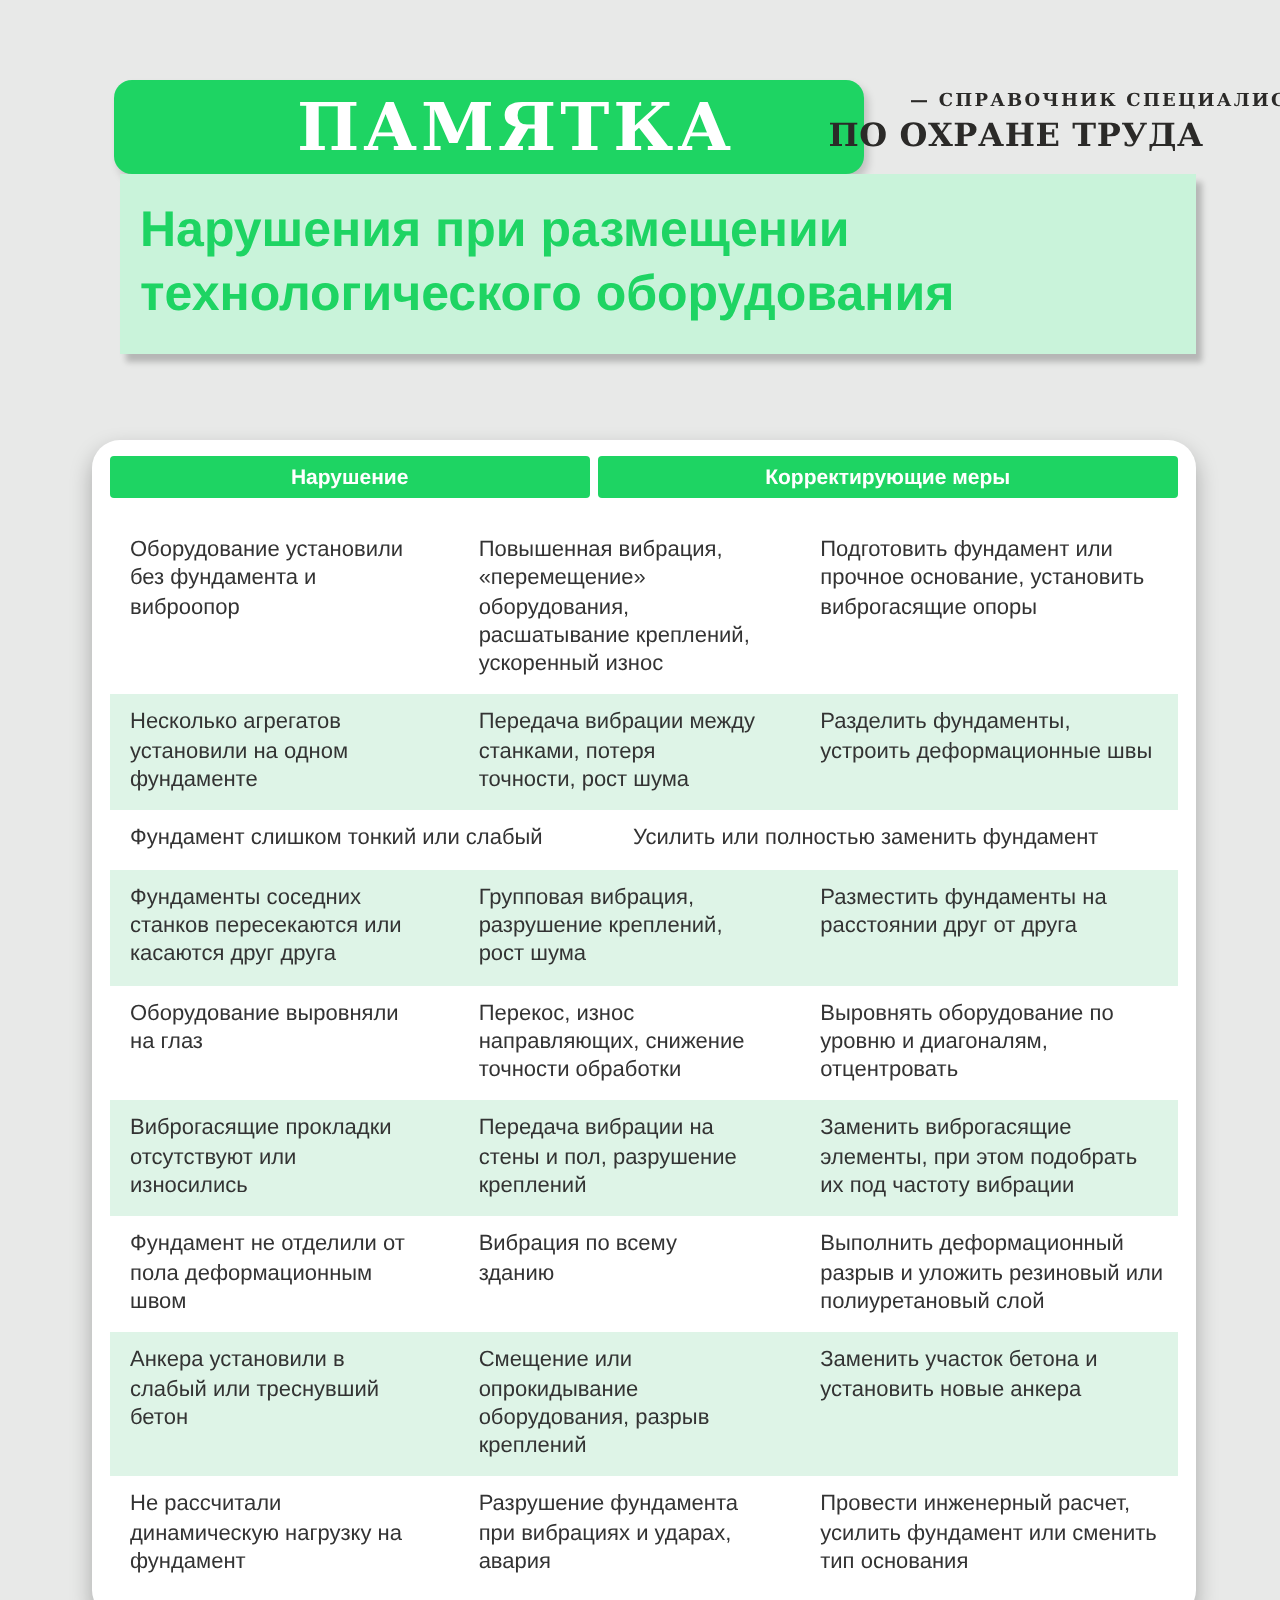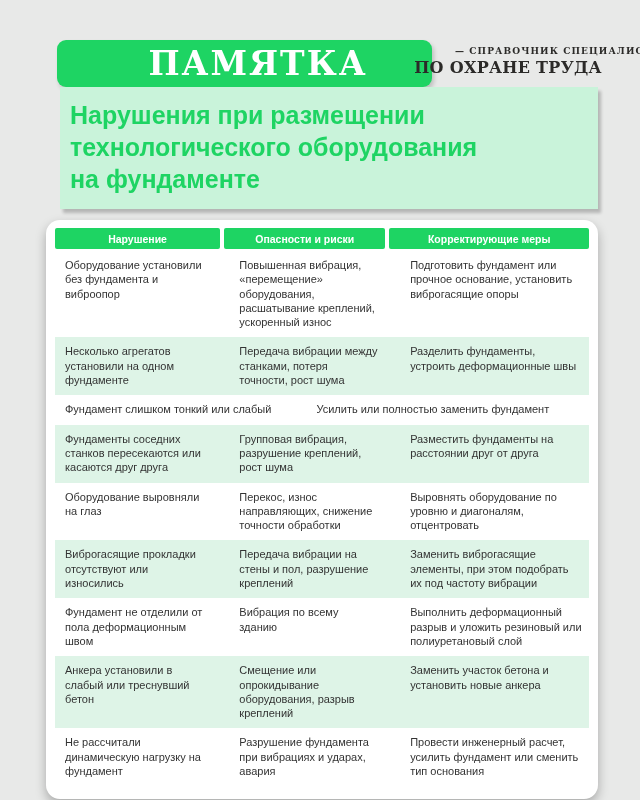--- a/index.html
+++ b/index.html
@@ -45,21 +45,21 @@
     font-size:25px;font-weight:bold;line-height:1.28;
   }
 
   
   .card{
     position:absolute;left:46px;top:220px;width:552px;box-sizing:border-box;
     background:#ffffff;border-radius:14px;
     padding:8px 9px 13px 9px;
     box-shadow:0 5px 11px rgba(0,0,0,0.28);
   }
-  .thead{display:flex;gap:4px;margin-bottom:2px;align-items:flex-end;}
+  .thead{display:flex;gap:4px;margin-bottom:12px;align-items:flex-end;}
   .th{
     background:#1ed463;color:#ffffff;
     font-size:10.5px;font-weight:bold;text-align:center;
     padding:5px 2px 4px 2px;border-radius:2px;
     display:flex;align-items:center;justify-content:center;
   }
   .row{display:flex;gap:16px;background:#ffffff;}
   .row.mint{background:#def4e7;}
   .cell{
     box-sizing:border-box;
@@ -80,27 +80,25 @@
   </div>
 
   <div class="brand">
     <div class="brand-top">— СПРАВОЧНИК СПЕЦИАЛИСТА —</div>
     <div class="brand-bottom">ПО ОХРАНЕ ТРУДА</div>
   </div>
 
   <div class="title-block">
     <span class="title-line">Нарушения при размещении</span>
     <span class="title-line">технологического оборудования</span>
-    <span class="title-line">на фундаменте</span>
   </div>
 
   <div class="card">
     <div class="thead">
       <div class="th col-1">Нарушение</div>
-      <div class="th col-2">Опасности и риски</div>
       <div class="th col-3">Корректирующие меры</div>
     </div>
     <div id="table-body">
         <div class="row">
           <div class="cell col-1">Оборудование установили без фундамента и виброопор</div>
           <div class="cell col-2">Повышенная вибрация, «перемещение» оборудования, расшатывание креплений, ускоренный износ</div>
           <div class="cell col-3">Подготовить фундамент или прочное основание, установить виброгасящие опоры</div>
         </div>
         <div class="row mint">
           <div class="cell col-1">Несколько агрегатов установили на одном фундаменте</div>

